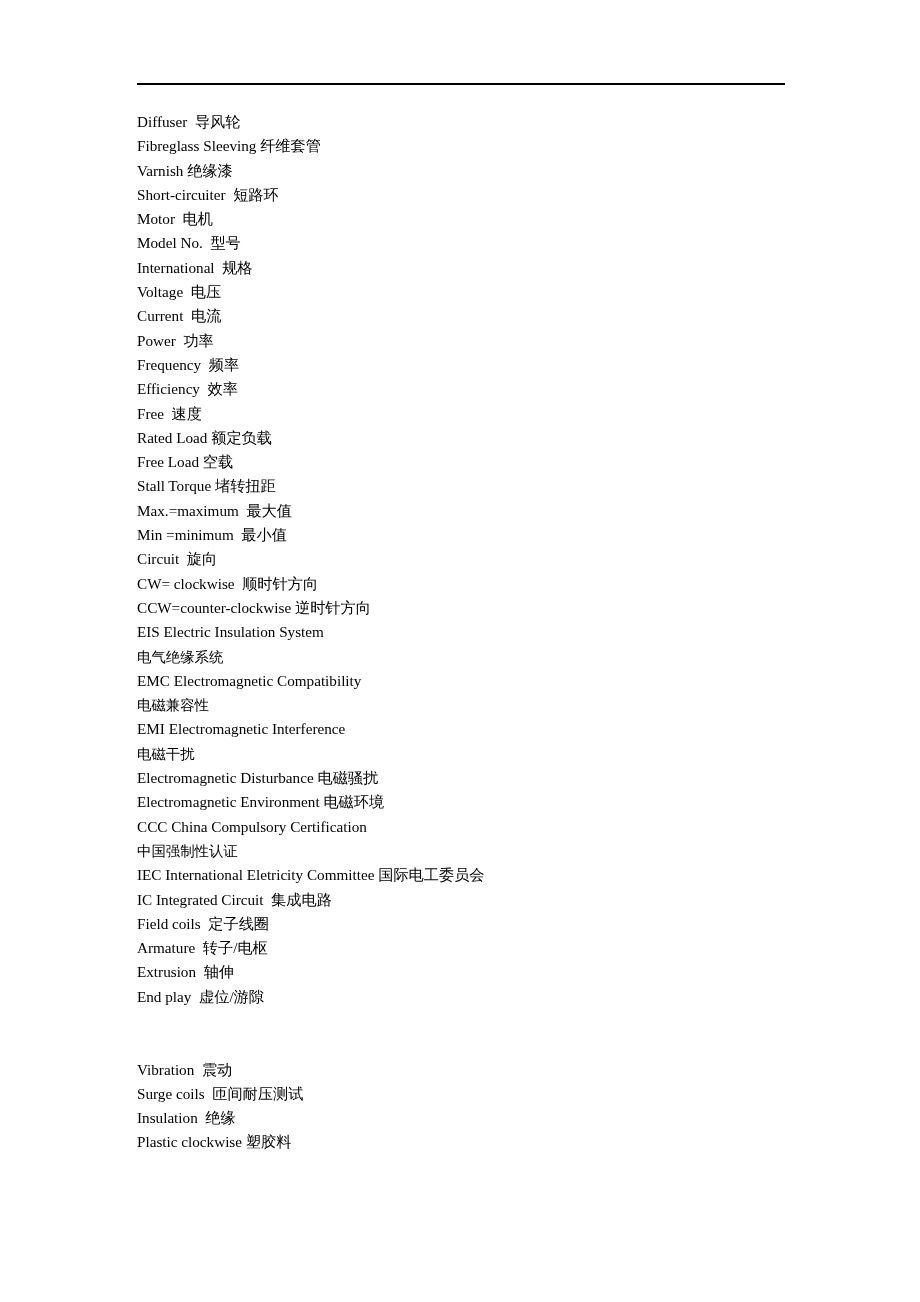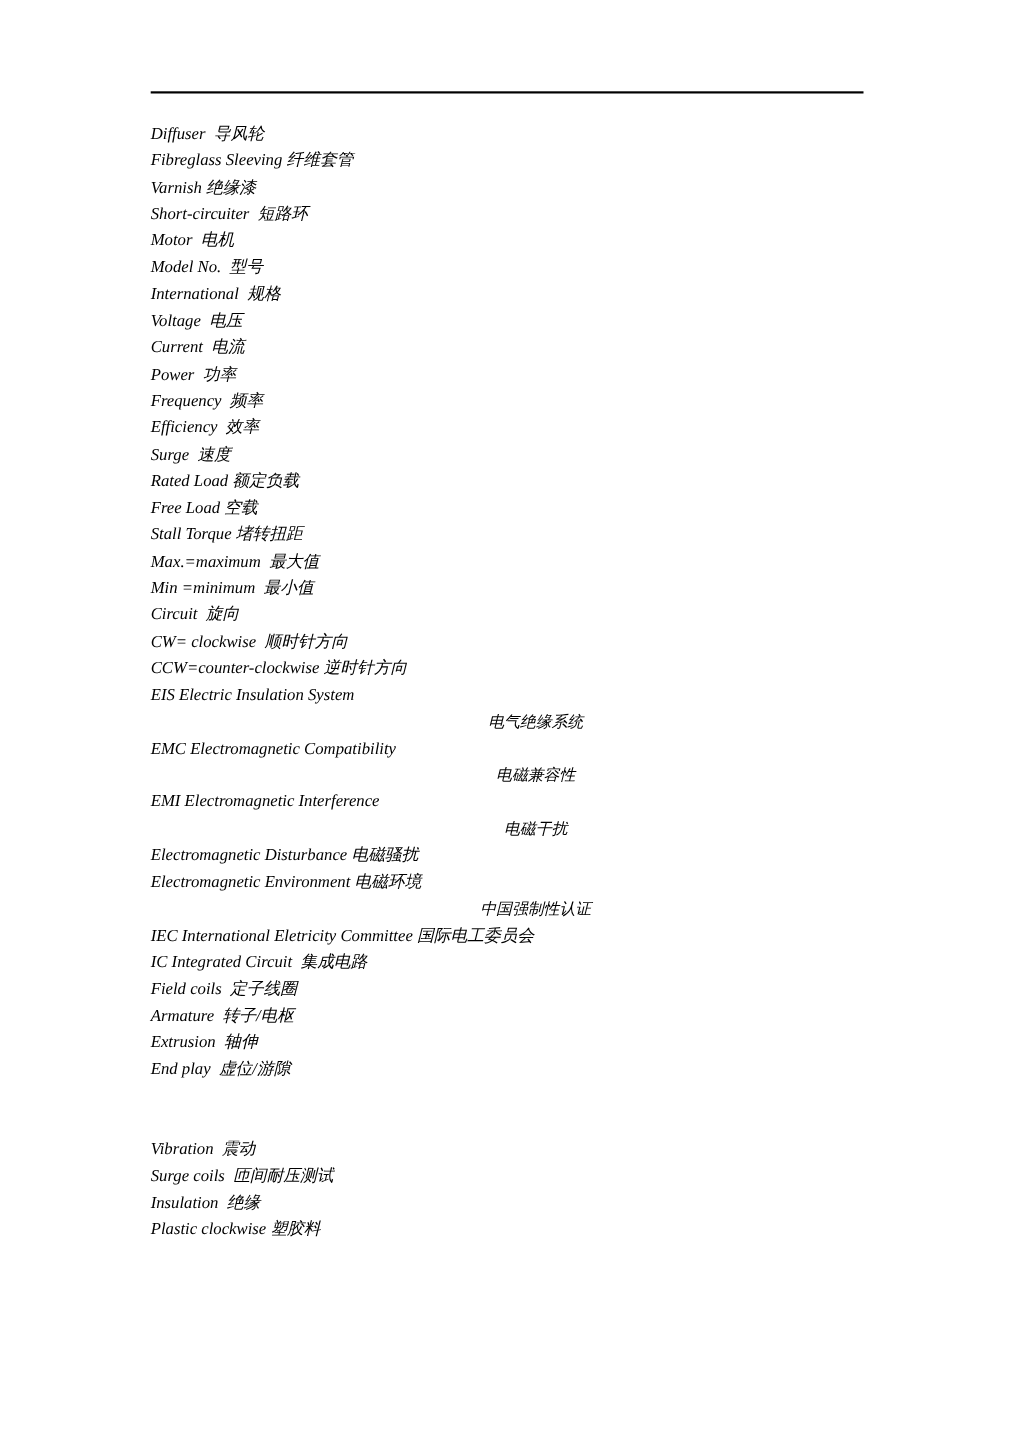--- a/index.html
+++ b/index.html
@@ -29,35 +29,33 @@
     width: 648px;
     height: 2px;
     background: #000000;
   }
   
   #glossary-list {
     position: absolute;
     left: 137px;
     top: 110px;
     width: 700px;
-    font-style: italic;
   }
   .glossary-line {
     font-size: 15.2px;
     line-height: 24.3px;
     height: 24.3px;
     white-space: pre;
     letter-spacing: 0px;
     color: #000000;
   }
   
   .glossary-line.cjk-sans {
     font-family: "DejaVu Sans", "Liberation Sans", sans-serif;
     font-size: 14.4px;
-    text-align: center;
   }
   
   .glossary-line.spacer {
     height: 24.3px;
   }
 </style>
 </head>
 <body>
 
 <div id="page">
@@ -70,37 +68,38 @@
       <div class="glossary-line">Varnish 绝缘漆</div>
       <div class="glossary-line">Short-circuiter  短路环</div>
       <div class="glossary-line">Motor  电机</div>
       <div class="glossary-line">Model No.  型号</div>
       <div class="glossary-line">International  规格</div>
       <div class="glossary-line">Voltage  电压</div>
       <div class="glossary-line">Current  电流</div>
       <div class="glossary-line">Power  功率</div>
       <div class="glossary-line">Frequency  频率</div>
       <div class="glossary-line">Efficiency  效率</div>
-      <div class="glossary-line">Surge  速度</div>
+      <div class="glossary-line">Free  速度</div>
       <div class="glossary-line">Rated Load 额定负载</div>
       <div class="glossary-line">Free Load 空载</div>
       <div class="glossary-line">Stall Torque 堵转扭距</div>
       <div class="glossary-line">Max.=maximum  最大值</div>
       <div class="glossary-line">Min =minimum  最小值</div>
       <div class="glossary-line">Circuit  旋向</div>
       <div class="glossary-line">CW= clockwise  顺时针方向</div>
       <div class="glossary-line">CCW=counter-clockwise 逆时针方向</div>
       <div class="glossary-line">EIS Electric Insulation System</div>
       <div class="glossary-line cjk-sans">电气绝缘系统</div>
       <div class="glossary-line">EMC Electromagnetic Compatibility</div>
       <div class="glossary-line cjk-sans">电磁兼容性</div>
       <div class="glossary-line">EMI Electromagnetic Interference</div>
       <div class="glossary-line cjk-sans">电磁干扰</div>
       <div class="glossary-line">Electromagnetic Disturbance 电磁骚扰</div>
       <div class="glossary-line">Electromagnetic Environment 电磁环境</div>
+      <div class="glossary-line">CCC China Compulsory Certification</div>
       <div class="glossary-line cjk-sans">中国强制性认证</div>
       <div class="glossary-line">IEC International Eletricity Committee 国际电工委员会</div>
       <div class="glossary-line">IC Integrated Circuit  集成电路</div>
       <div class="glossary-line">Field coils  定子线圈</div>
       <div class="glossary-line">Armature  转子/电枢</div>
       <div class="glossary-line">Extrusion  轴伸</div>
       <div class="glossary-line">End play  虚位/游隙</div>
       <div class="glossary-line spacer"></div>
       <div class="glossary-line spacer"></div>
       <div class="glossary-line">Vibration  震动</div>

